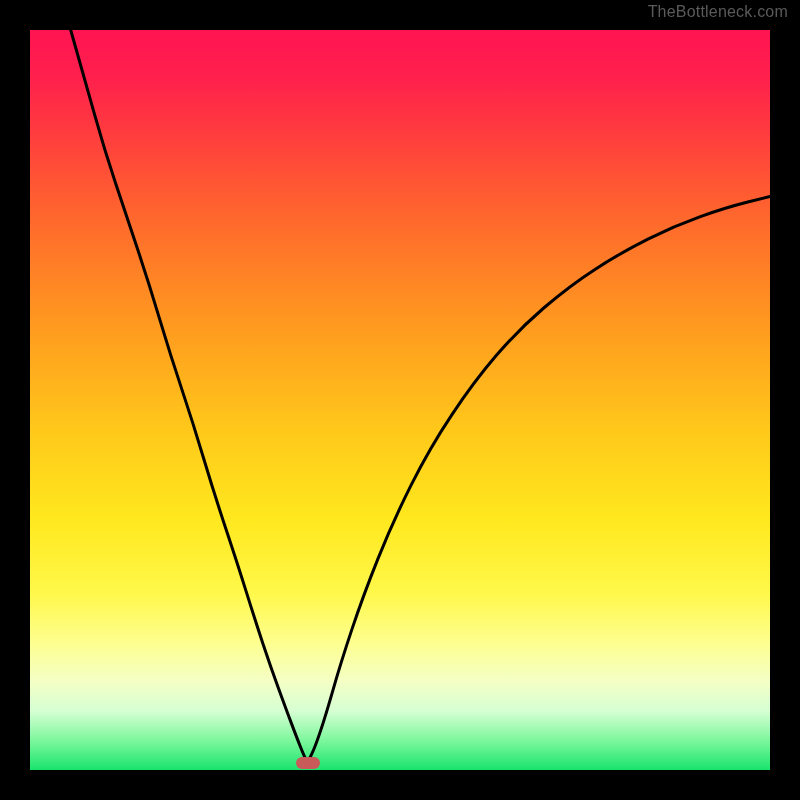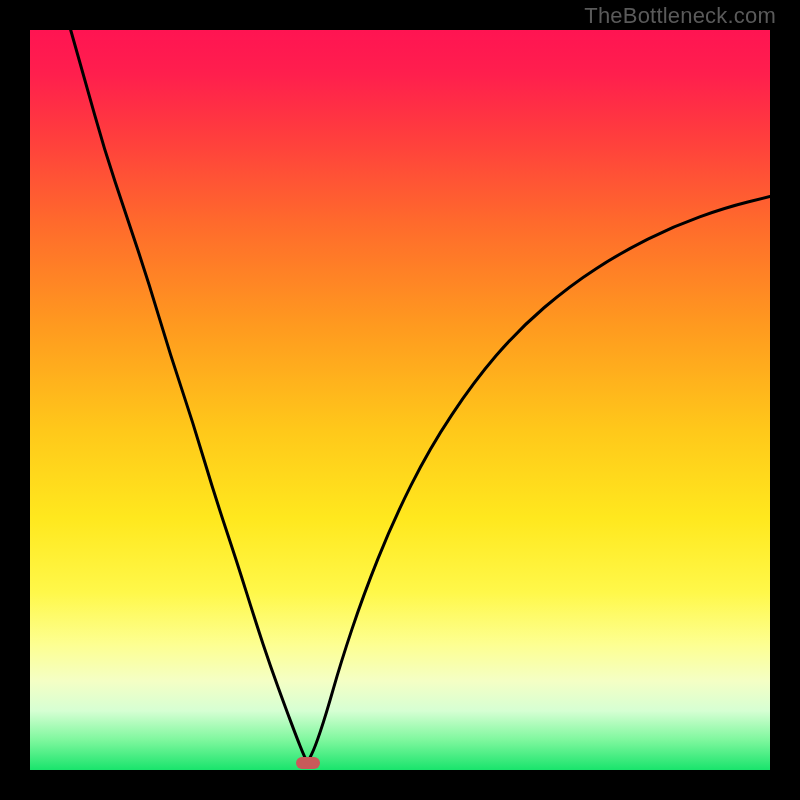--- a/index.html
+++ b/index.html
@@ -13,23 +13,23 @@
   }
   .outer {
     position: relative;
     width: 800px;
     height: 800px;
     background: #000;
   }
   .watermark {
     position: absolute;
     top: 3px;
-    right: 24px;
+    right: 12px;
     color: #5a5a5a;
-    font-size: 22px;
+    font-size: 16px;
     font-weight: 500;
     letter-spacing: 0.2px;
     z-index: 10;
   }
   .plot {
     position: absolute;
     left: 30px;
     top: 30px;
     width: 740px;
     height: 740px;

